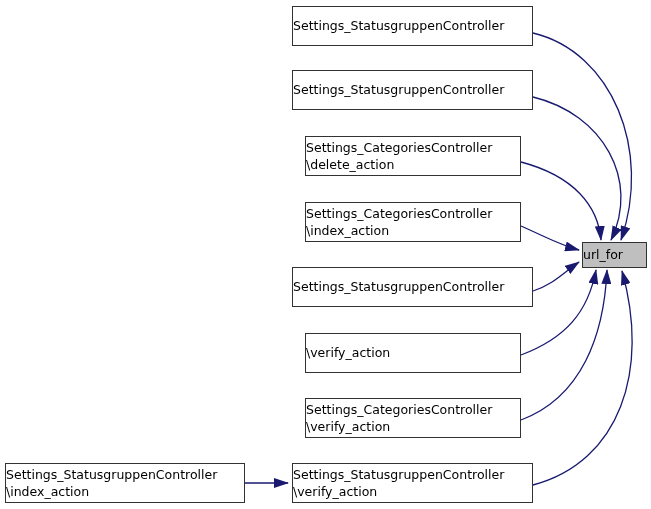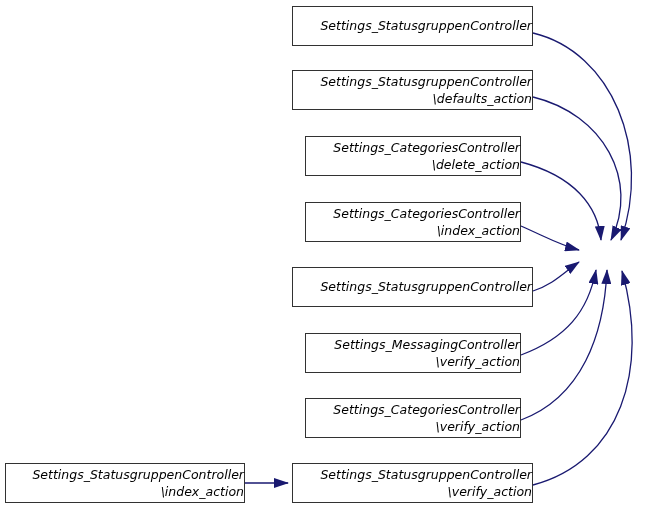--- a/index.html
+++ b/index.html
@@ -31,29 +31,28 @@
     fill: var(--edge, #191970);
     stroke: none;
   }
   .node {
     position: absolute;
     box-sizing: border-box;
     border: 1.3px solid #323232;
     background: #ffffff;
     display: flex;
     flex-direction: column;
-    align-items: flex-end;
+    align-items: flex-start;
     justify-content: center;
     font-size: 12.5px;
     line-height: 1.38;
     color: #000000;
     text-align: center;
     white-space: nowrap;
     cursor: pointer;
-    font-style: italic;
   }
   .node span { display: block; }
 </style>
 </head>
 <body>
 
 <div class="stage" style="--edge: #191970;">
 
   <svg class="edges" width="651" height="509" viewBox="0 0 651 509" xmlns="http://www.w3.org/2000/svg">
     <defs>
@@ -71,51 +70,52 @@
     <path class="edge" marker-end="url(#arrow)" d="M533,485 C620,462 650,370 622,271"></path>
     <path class="edge" marker-end="url(#arrow)" d="M245,483 L288,483"></path>
   </svg>
 
   <div class="node" style="left:292px;top:6px;width:241px;height:40px">
     <span>Settings_StatusgruppenController</span>
   </div>
 
   <div class="node" style="left:292px;top:70px;width:241px;height:40px">
     <span>Settings_StatusgruppenController</span>
-    <span>\defaults_action</span>
   </div>
 
   <div class="node" style="left:305px;top:136px;width:216px;height:40px">
     <span>Settings_CategoriesController</span>
     <span>\delete_action</span>
   </div>
 
   <div class="node" style="left:305px;top:202px;width:216px;height:40px">
     <span>Settings_CategoriesController</span>
     <span>\index_action</span>
   </div>
 
   <div class="node" style="left:292px;top:267px;width:241px;height:40px">
     <span>Settings_StatusgruppenController</span>
   </div>
 
   <div class="node" style="left:305px;top:333px;width:216px;height:40px">
-    <span>Settings_MessagingController</span>
     <span>\verify_action</span>
   </div>
 
   <div class="node" style="left:305px;top:398px;width:216px;height:40px">
     <span>Settings_CategoriesController</span>
     <span>\verify_action</span>
   </div>
 
   <div class="node" style="left:292px;top:463px;width:241px;height:40px">
     <span>Settings_StatusgruppenController</span>
     <span>\verify_action</span>
   </div>
 
   <div class="node" style="left:5px;top:463px;width:240px;height:40px">
     <span>Settings_StatusgruppenController</span>
     <span>\index_action</span>
   </div>
 
+  <div class="node" style="left: 582px; top: 242px; width: 65px; height: 26px; background-color: rgb(191, 191, 191);">
+    <span>url_for</span>
+  </div>
 
 </div>
 
 </body></html>

